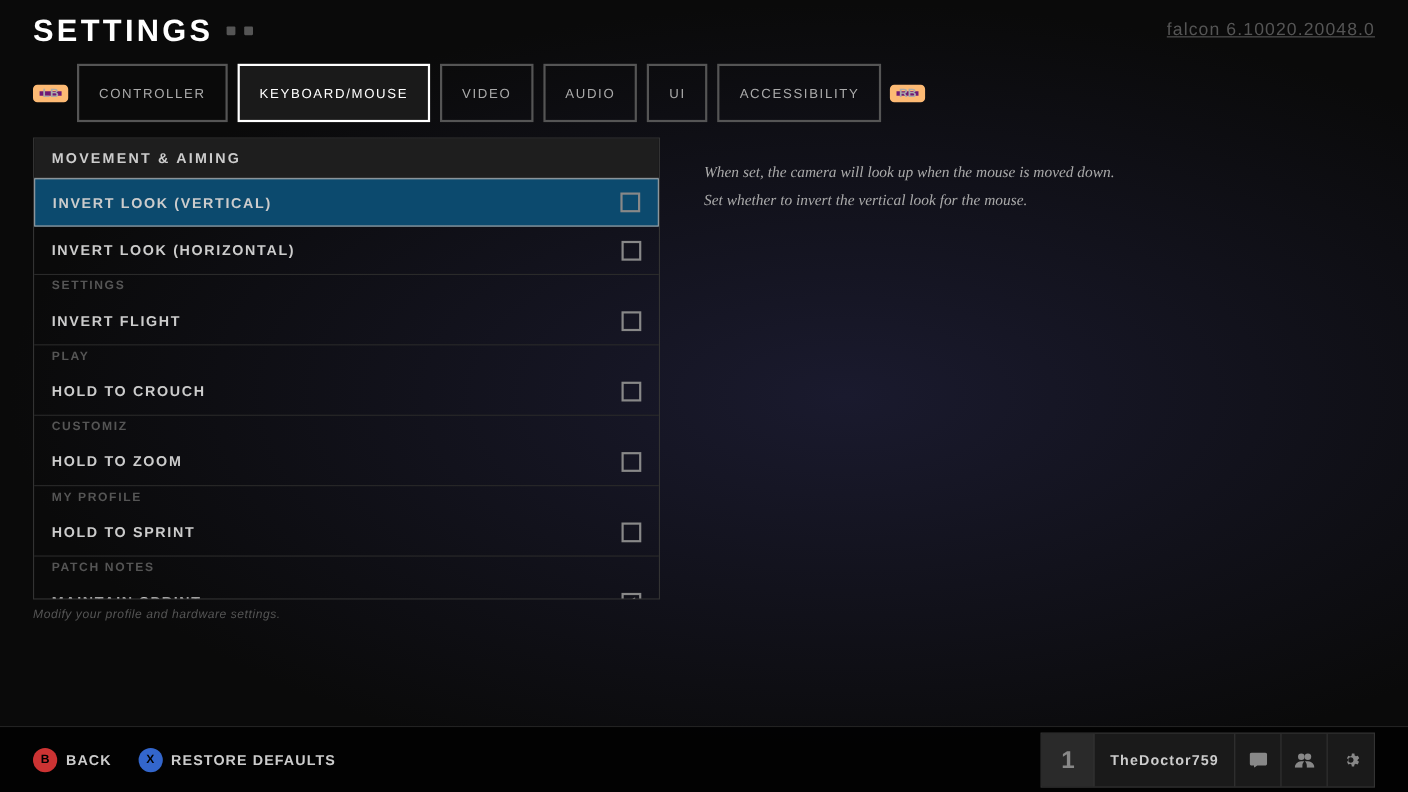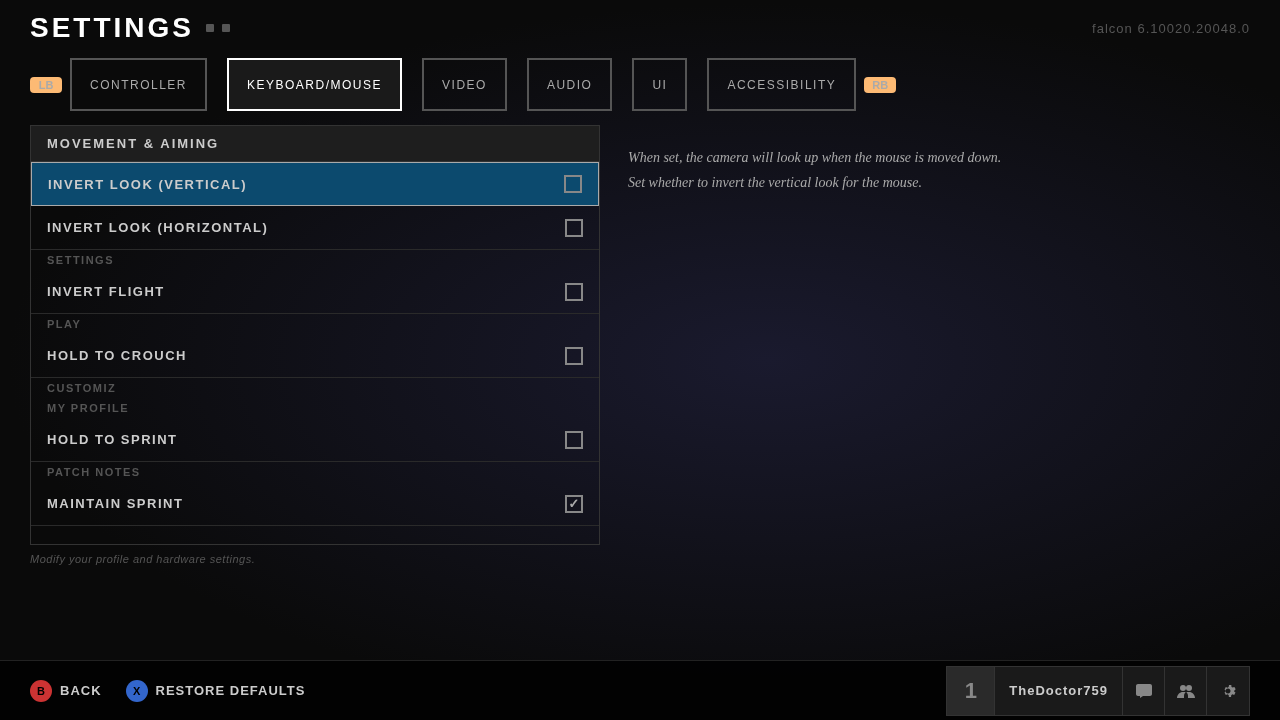--- a/index.html
+++ b/index.html
@@ -40,37 +40,38 @@
 
     .settings-title {
       font-size: 28px;
       font-weight: 700;
       letter-spacing: 3px;
       color: #ffffff;
       text-transform: uppercase;
     }
 
     .version-text {
-      font-size: 13px;
+      font-size: 16px;
       color: #555;
       letter-spacing: 1px;
+      text-decoration: underline;
     }
 
     
     .nav-tabs {
       display: flex;
       align-items: center;
       padding: 14px 30px;
       gap: 0;
     }
 
     .nav-bumper {
       width: 32px;
       height: 16px;
-      border: 8px solid #fdba74;
+      border: 6px solid #fdba74;
       border-radius: 4px;
       display: flex;
       align-items: center;
       justify-content: center;
       font-size: 11px;
       font-weight: 700;
       color: #aaa;
       cursor: pointer;
       background: #701a75;
       flex-shrink: 0;
@@ -90,36 +91,36 @@
       white-space: nowrap;
     }
 
     .tab-button.active {
       border-color: #ffffff;
       color: #ffffff;
       background: #1a1a1a;
     }
 
     .tab-button:not(:first-of-type) {
-      margin-left: 20px;
+      margin-left: 9px;
     }
 
     .nav-tabs .nav-bumper:first-child {
       margin-right: 8px;
     }
 
     .nav-tabs .nav-bumper:last-child {
       margin-left: 8px;
     }
 
     
     .content-area {
       display: flex;
       padding: 0 30px;
-      gap: 28px;
+      gap: 40px;
       height: calc(720px - 180px);
     }
 
     
     .settings-panel {
       width: 570px;
       flex-shrink: 0;
       position: relative;
     }
 
@@ -401,20 +402,24 @@
 
         <div class="setting-label-faded">PLAY</div>
 
         <div class="setting-row">
           <span class="setting-label">HOLD TO CROUCH</span>
           <div class="checkbox"></div>
         </div>
 
         <div class="setting-label-faded">CUSTOMIZ</div>
 
+        <div class="setting-row">
+          <span class="setting-label">HOLD TO ZOOM</span>
+          <div class="checkbox"></div>
+        </div>
 
         <div class="setting-label-faded">MY PROFILE</div>
 
         <div class="setting-row">
           <span class="setting-label">HOLD TO SPRINT</span>
           <div class="checkbox"></div>
         </div>
 
         <div class="setting-label-faded">PATCH NOTES</div>
 

